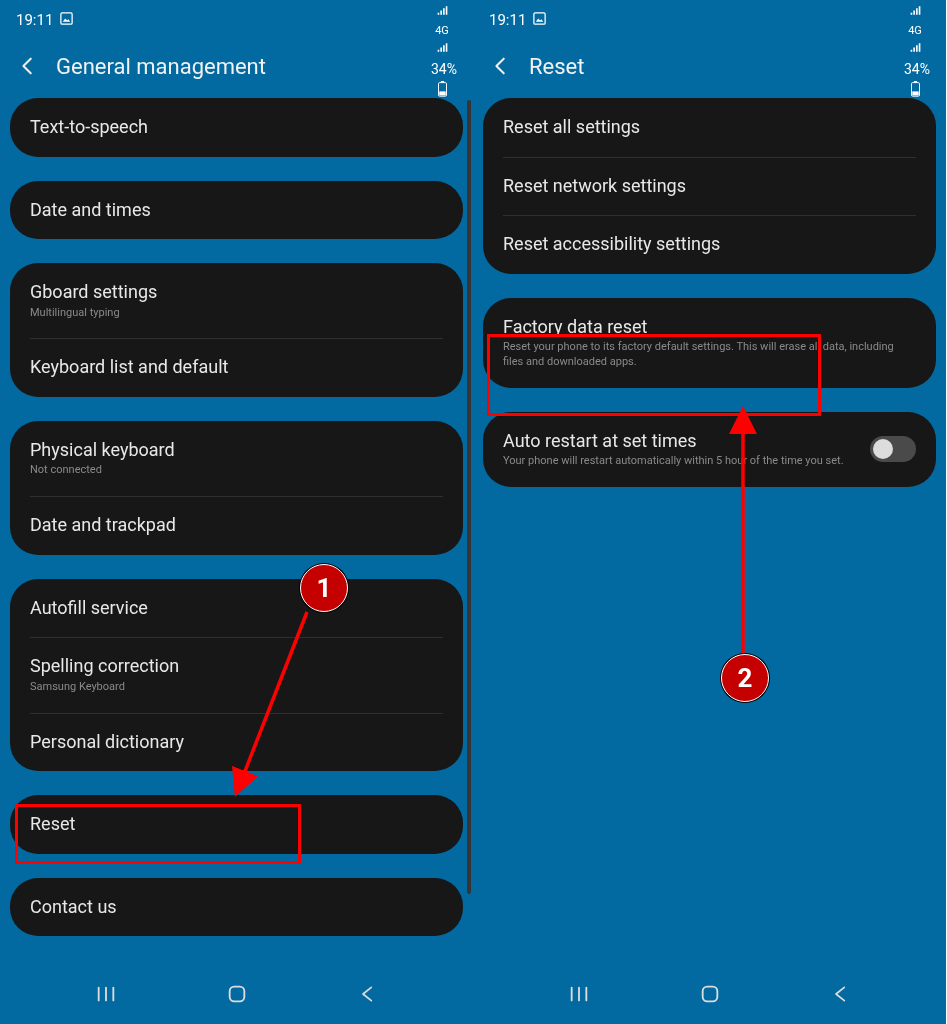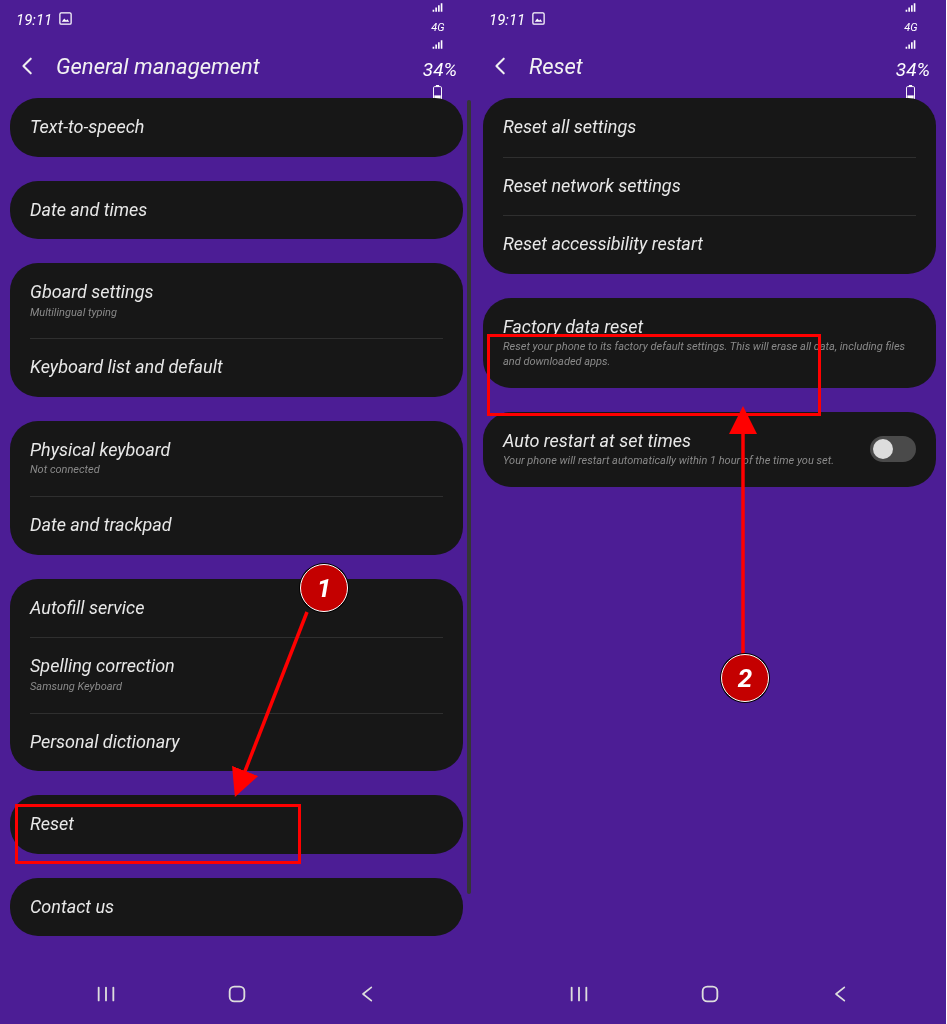--- a/index.html
+++ b/index.html
@@ -7,40 +7,39 @@
     padding: 0;
     background: #fff;
     font-family: -apple-system, Roboto, "Segoe UI", sans-serif;
     display: flex;
     width: 947px;
     height: 1024px;
   }
   .phone {
     width: 473px;
     height: 1024px;
-    background: #4c1d95;
+    background: #0369a1;
     color: #e8e8e8;
     display: flex;
     flex-direction: column;
     position: relative;
     overflow: hidden;
-    font-style: italic;
   }
   .statusbar {
     display: flex;
     justify-content: space-between;
     align-items: center;
     padding: 6px 16px 2px;
     font-size: 15px;
     color: #fff;
     height: 28px;
   }
   .statusbar-left { display: flex; gap: 6px; align-items: center; }
   .statusbar-right { display: flex; gap: 4px; align-items: center; font-size: 13px; flex-direction: column; }
-  .statusbar-right .pct { font-size: 19px; margin-left: 4px; }
+  .statusbar-right .pct { font-size: 14px; margin-left: 4px; }
   .statusbar svg { fill: #fff; }
   .header {
     display: flex;
     align-items: center;
     padding: 16px 14px 18px;
     gap: 14px;
   }
   .back-btn {
     width: 28px;
     height: 28px;
@@ -348,34 +347,34 @@
 
   <div class="content">
     <div class="group">
       <div class="row">
           <div class="row-title">Reset all settings</div>
         </div>
       <div class="row">
           <div class="row-title">Reset network settings</div>
         </div>
       <div class="row">
-          <div class="row-title">Reset accessibility restart</div>
+          <div class="row-title">Reset accessibility settings</div>
         </div>
     </div>
     <div class="group">
       <div class="row">
           <div class="row-title">Factory data reset</div>
           <div class="row-sub">Reset your phone to its factory default settings. This will erase all data, including files and downloaded apps.</div>
         </div>
     </div>
     <div class="group">
       <div class="row toggle-row">
         <div class="toggle-row-text">
           <div class="row-title">Auto restart at set times</div>
-          <div class="row-sub">Your phone will restart automatically within 1 hour of the time you set.</div>
+          <div class="row-sub">Your phone will restart automatically within 5 hour of the time you set.</div>
         </div>
         <div class="switch"></div>
       </div>
     </div>
   </div>
 
   <div class="navbar">
     <div class="nav-btn">
         <svg width="22" height="22" viewBox="0 0 24 24">
           <path d="M4 5v14M12 5v14M20 5v14" stroke="#ddd" stroke-width="2" stroke-linecap="round"></path>

